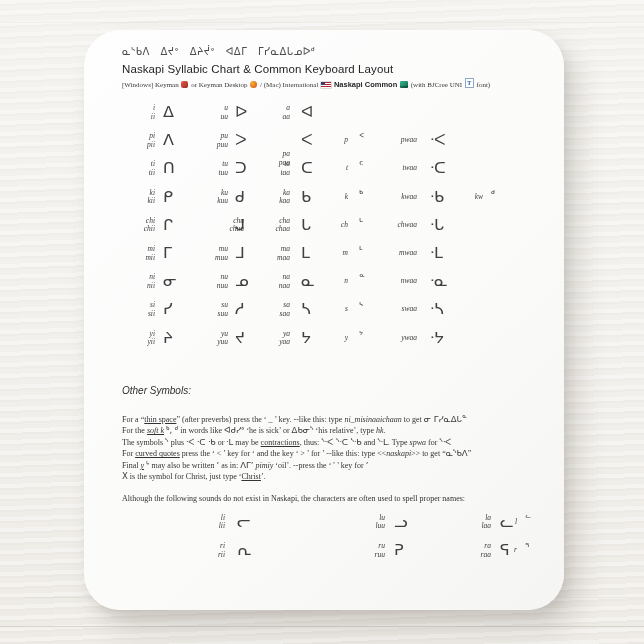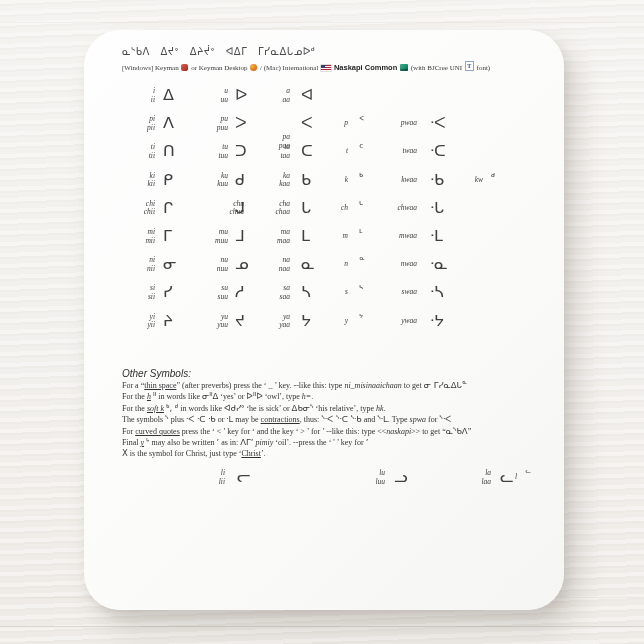--- a/index.html
+++ b/index.html
@@ -30,21 +30,21 @@
   .crow{position:relative;height:28.2px;}
   .chart2 .crow{height:28.5px;}
   .lbl{position:absolute;top:50%;transform:translateY(-50%);width:46px;text-align:right;
     font-style:italic;font-size:7.5px;line-height:8.5px;color:#3c3c3c;}
   .glyph{position:absolute;top:50%;transform:translateY(-50%);
     font-family:"DejaVu Sans",sans-serif;font-size:16px;line-height:1;color:#404040;}
   .glyph.fin{font-size:10px;transform:translateY(-68%);}
 
   .other{margin-top:4px;}
   .other-heading{font-family:"Liberation Sans",sans-serif;font-style:italic;font-size:10px;
-    color:#2e2e2e;line-height:13px;margin-bottom:0;}
+    color:#2e2e2e;line-height:13px;margin-bottom:17px;}
   .note-line{font-size:8px;line-height:11.4px;color:#333;white-space:nowrap;}
   .intro{margin-top:11px;font-size:8px;line-height:11px;color:#333;}
   .footer-line{margin-top:9px;font-size:8px;line-height:11px;color:#333;}
 
   .sg{font-size:inherit;}
   .sg.i{font-style:italic;}
   .sg.u{text-decoration:underline;}
   .sg.iu{font-style:italic;text-decoration:underline;}
   .sg.syl{font-family:"DejaVu Sans",sans-serif;font-size:8.5px;color:#3c3c3c;}
   .sg.bsans{font-family:"Liberation Sans",sans-serif;font-weight:bold;font-size:7.5px;color:#1f1f1f;}
@@ -72,20 +72,21 @@
   <div class="wood-streaks"></div>
   <div class="plank p3"></div>
   <div class="plank p2"></div>
   <div class="plank p1"></div>
 
   <div class="pad">
     <div class="pad-inner">
 
       <div class="syl-title">ᓇᔅᑲᐱ ᐃᔪᐤ ᐃᔨᔫᐤ ᐊᐃᒥ ᒥᓯᓇᐃᒐᓄᐅᒄ</div>
 
+      <div class="main-title">Naskapi Syllabic Chart &amp; Common Keyboard Layout</div>
 
       <div class="subtitle"><span class="sg ">[Windows] Keyman </span><span class="ic ic-keyman"></span><span class="sg "> or Keyman Desktop </span><span class="ic ic-keyman-desktop"></span><span class="sg "> / (Mac) International </span><span class="ic ic-us-flag"></span><span class="sg ">  </span><span class="sg bsans">Naskapi Common</span><span class="sg "> </span><span class="ic ic-keyman-green"></span><span class="sg ">  (with BJCree UNI </span><span class="ic ic-font-t"></span><span class="sg "> font)</span></div>
 
       <div class="chart">
           <div class="crow">
             <div class="lbl" style="left: -13px;">
               <div>i</div>
               <div>ii</div>
             </div>
             <span class="glyph" style="left: 41px;">ᐃ</span>
@@ -303,29 +304,29 @@
               <div>ywaa</div>
             </div>
             <span class="glyph" style="left: 308px;">ᐧᔭ</span>
           </div>
         </div>
 
       <div class="other">
         <div class="other-heading">Other Symbols:</div>
         <div>
             <div class="note-line"><span class="sg ">For a “</span><span class="sg u">thin space</span><span class="sg ">” (after preverbs) press the ‘ _ ’ key. --like this: type  </span><span class="sg i">ni_misinaaichaan</span><span class="sg ">  to get </span><span class="sg syl">ᓂ ᒥᓯᓇᐃᒐᓐ</span></div>
-            <div class="note-line"><span class="sg ">For the </span><span class="sg iu">h</span><span class="sg ">  </span><span class="sg syl">ᐦ</span><span class="sg ">  in words like  </span><span class="sg syl">ᓂᐦᐃ</span><span class="sg ">  ‘yes’ or  </span><span class="sg syl">ᐅᐦᐅ</span><span class="sg ">  ‘owl’, type  </span><span class="sg i">h=</span><span class="sg ">.</span></div>
             <div class="note-line"><span class="sg ">For the </span><span class="sg iu">soft k</span><span class="sg ">  </span><span class="sg syl">ᒃ, ᒄ</span><span class="sg ">  in words like  </span><span class="sg syl">ᐊᑯᓯᐤ</span><span class="sg ">  ‘he is sick’  or  </span><span class="sg syl">ᐃᑲᓂᔅ</span><span class="sg ">  ‘his relative’, type  </span><span class="sg i">hk</span><span class="sg ">.</span></div>
             <div class="note-line"><span class="sg ">The symbols  </span><span class="sg syl">ᔅ</span><span class="sg ">  plus  </span><span class="sg syl">ᐧᐸ  ᐧᑕ  ᐧᑲ</span><span class="sg ">  or  </span><span class="sg syl">ᐧᒪ</span><span class="sg ">  may be </span><span class="sg u">contractions</span><span class="sg ">, thus:  </span><span class="sg syl">ᔅᐧᐸ  ᔅᐧᑕ  ᔅᐧᑲ</span><span class="sg ">  and  </span><span class="sg syl">ᔅᐧᒪ</span><span class="sg ">.   Type </span><span class="sg i">spwa</span><span class="sg "> for  </span><span class="sg syl">ᔅᐧᐸ</span></div>
             <div class="note-line"><span class="sg ">For </span><span class="sg u">curved quotes</span><span class="sg "> press the ‘ &lt; ’ key for ‘ and the key ‘ &gt; ’ for ’ --like this: type &lt;&lt;</span><span class="sg i">naskapi</span><span class="sg ">&gt;&gt; to get “</span><span class="sg syl">ᓇᔅᑲᐱ</span><span class="sg ">”</span></div>
             <div class="note-line"><span class="sg ">Final </span><span class="sg iu">y</span><span class="sg ">   </span><span class="sg syl">ᔾ</span><span class="sg ">   may also be written  </span><span class="sg syl">ʼ</span><span class="sg ">  as in:  </span><span class="sg syl">ᐱᒥʼ</span><span class="sg ">  </span><span class="sg i">pimiy</span><span class="sg ">  ‘oil’. --press the ‘ ' ’ key for  </span><span class="sg syl">ʼ</span></div>
             <div class="note-line"><span class="sg syl">X</span><span class="sg ">  is the symbol for Christ, just type ‘</span><span class="sg u">Christ</span><span class="sg ">’.</span></div>
           </div>
       </div>
 
+      <div class="intro">Although the following sounds do not exist in Naskapi, the characters are often used to spell proper names:</div>
 
       <div class="chart2">
           <div class="crow">
             <div class="lbl" style="left: 57px;">
               <div>li</div>
               <div>lii</div>
             </div>
             <span class="glyph" style="left: 115px;">ᓕ</span>
             <div class="lbl" style="left: 217px;">
               <div>lu</div>
@@ -335,18 +336,39 @@
             <div class="lbl" style="left: 323px;">
               <div>la</div>
               <div>laa</div>
             </div>
             <span class="glyph" style="left: 378px;">ᓚ</span>
             <div class="lbl" style="left: 349px;">
               <div>l</div>
             </div>
             <span class="glyph fin" style="left: 403px;">ᓪ</span>
           </div>
+          <div class="crow">
+            <div class="lbl" style="left: 57px;">
+              <div>ri</div>
+              <div>rii</div>
+            </div>
+            <span class="glyph" style="left: 115px;">ᕆ</span>
+            <div class="lbl" style="left: 217px;">
+              <div>ru</div>
+              <div>ruu</div>
+            </div>
+            <span class="glyph" style="left: 272px;">ᕈ</span>
+            <div class="lbl" style="left: 323px;">
+              <div>ra</div>
+              <div>raa</div>
+            </div>
+            <span class="glyph" style="left: 378px;">ᕋ</span>
+            <div class="lbl" style="left: 349px;">
+              <div>r</div>
+            </div>
+            <span class="glyph fin" style="left: 403px;">ᕐ</span>
+          </div>
         </div>
 
 
     </div>
   </div>
 </div>
 
 </body></html>

